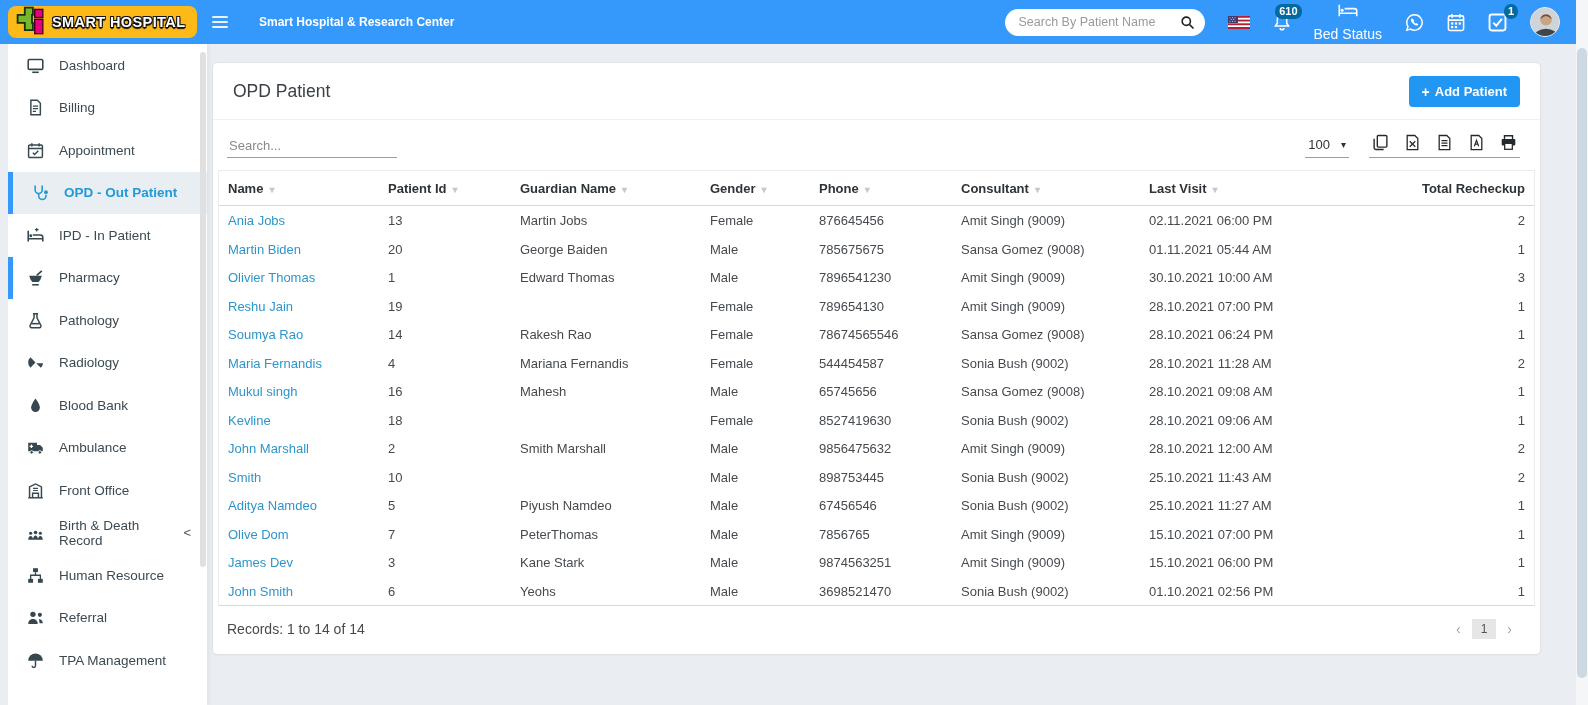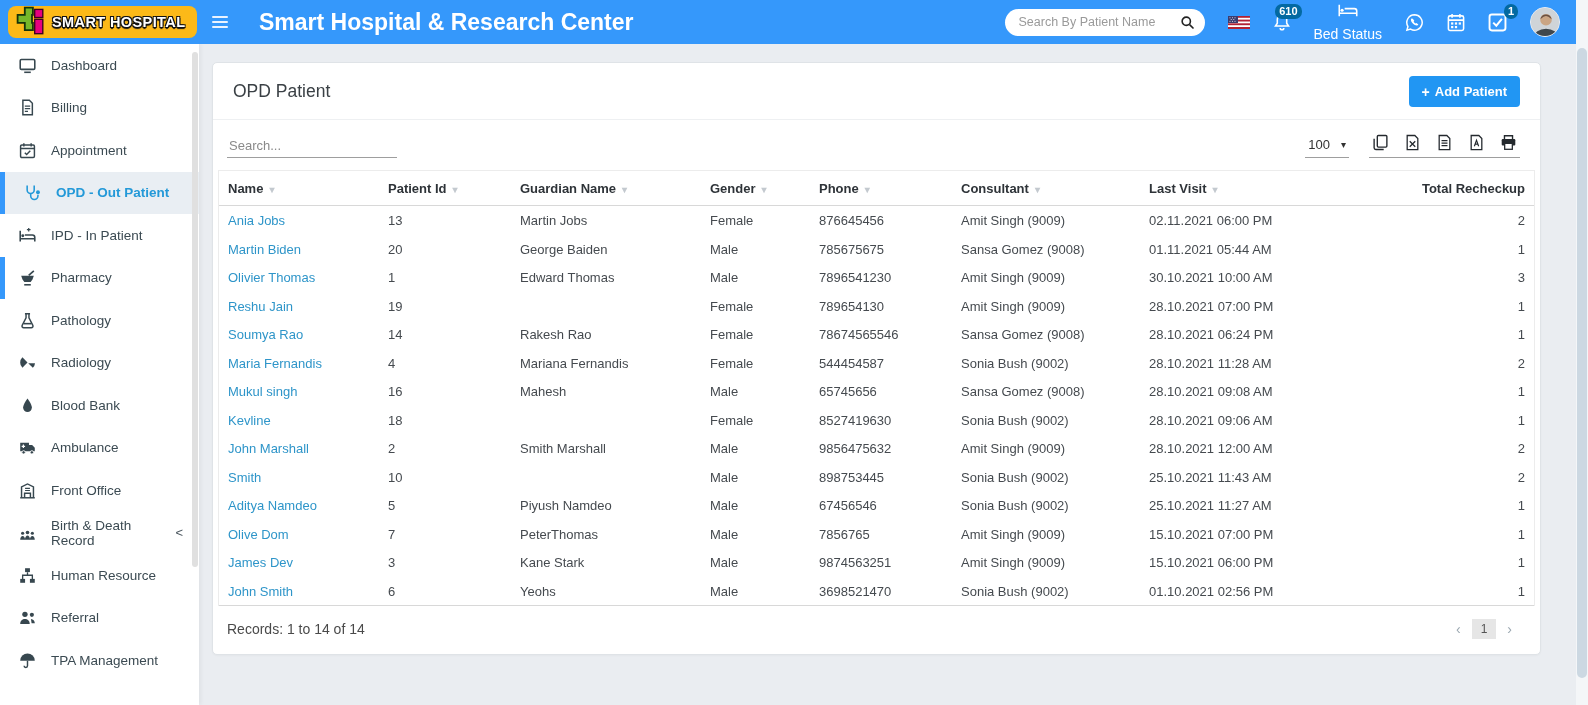--- a/index.html
+++ b/index.html
@@ -10,39 +10,39 @@
   .topbar { position:absolute; top:0; left:0; width:1588px; height:44px; background:#3598fb;
             display:flex; align-items:center; z-index:30; }
   .logo-zone { width:199px; flex:0 0 199px; display:flex; align-items:flex-end; padding-left:8px; }
   .logo-badge { position:relative; background:#fcb918; border-radius:8px; height:32px;
                 display:flex; align-items:center; padding:0 12px 0 44px; }
   .logo-cross { position:absolute; left:6px; top:-2px; width:36px; height:36px; }
   .logo-text { font-size:14.5px; font-weight:bold; letter-spacing:.4px; color:#fff; white-space:nowrap;
                text-shadow:-1px -1px 0 #111,1px -1px 0 #111,-1px 1px 0 #111,1px 1px 0 #111,0 2px 1px #111; }
   .hamburger { margin-left:13px; width:20px; cursor:pointer; display:flex; flex-direction:column; gap:3px; }
   .hamburger i { display:block; height:2px; width:16px; background:#eaf3ff; border-radius:1px; }
-  .top-title { color:#fff; font-size:23px; font-weight:bold; margin-left:27px; white-space:nowrap; }
+  .top-title { color:#fff; font-size:12px; font-weight:bold; margin-left:27px; white-space:nowrap; }
   .top-right { margin-left:auto; display:flex; align-items:center; gap:23px; padding-right:28px; }
   .top-search { width:200px; height:27px; background:#fff; border-radius:15px; display:flex;
                 align-items:center; padding:0 10px 0 14px; }
   .top-search input { border:none; outline:none; flex:1; font-size:12.5px; color:#555; background:transparent;
                       font-family:"Liberation Sans",sans-serif; }
   .top-search input::placeholder { color:#9a9a9a; }
   .top-search svg { width:15px; height:15px; flex:0 0 15px; }
   .top-ico { position:relative; display:flex; align-items:center; cursor:pointer; }
   .top-ico svg { display:block; }
   .badge { position:absolute; top:-9px; right:-11px; background:#0369a1; color:#fff; font-size:11px;
            font-weight:bold; line-height:1; padding:2px 4px 2px; border-radius:7px; min-width:13px; text-align:center; }
   .bed-status { display:flex; align-items:center; gap:8px; color:#fff; font-size:14px; cursor:pointer;flex-direction:column; }
   .avatar { width:30px; height:30px; border-radius:50%; overflow:hidden; background:#ddd; cursor:pointer;
             border:1px solid #e8eef5; }
   .avatar svg { display:block; }
 
   
-  .sidebar { position:absolute; top:44px; left:0; bottom:0; width:199px; background:#fff;
+  .sidebar { position:absolute; top:44px; left:8px; bottom:0; width:199px; background:#fff;
              box-shadow:2px 0 4px rgba(0,0,0,.05); z-index:20; overflow:hidden; }
   .side-item { height:42.5px; display:flex; align-items:center; gap:15px; padding-left:19px;
                cursor:pointer; color:#3b4a52; }
   .side-item .s-icon { width:17px; height:17px; flex:0 0 17px; color:#37474f; }
   .side-item .s-icon svg { width:17px; height:17px; display:block; }
   .side-item .s-label { font-size:13.5px; }
   .side-item .s-chev { margin-left:auto; margin-right:16px; font-size:13px; color:#4a565e; }
   .side-item.active { background:#e9eef3; border-left:5px solid #3598fb; }
   .side-item.active .s-label, .side-item.active .s-icon { color:#2499d8; font-weight:bold; }
   .side-item.hovered { border-left:5px solid #3598fb; padding-left:14px; }

